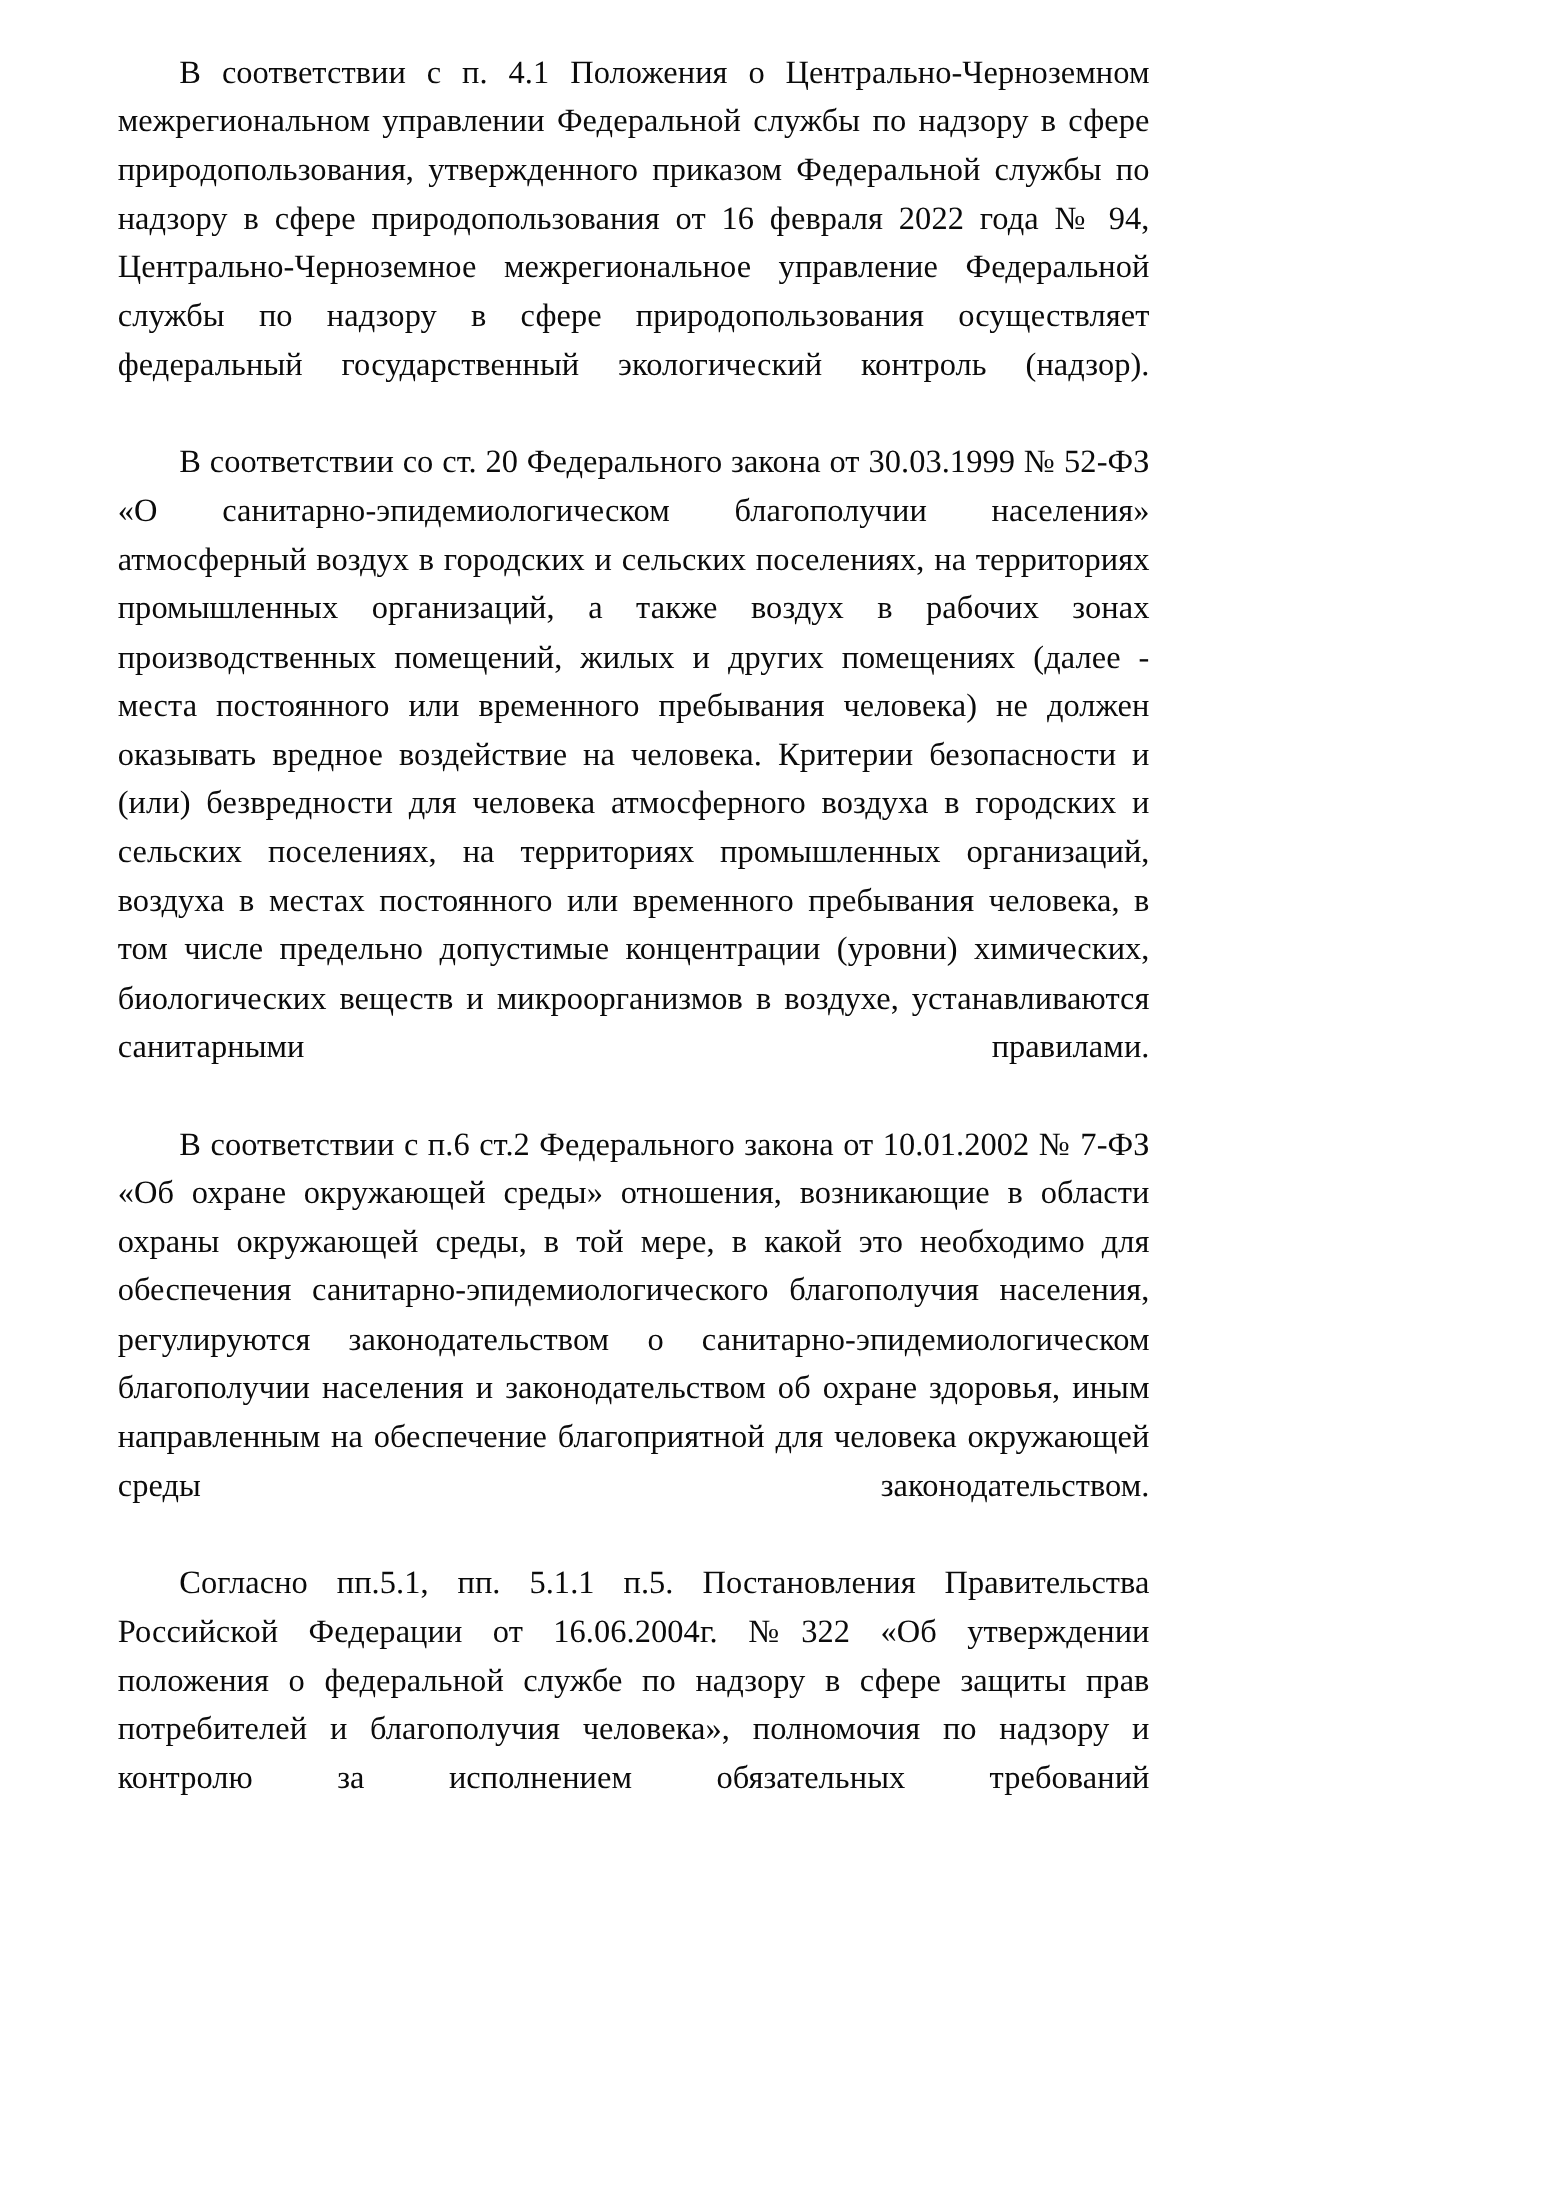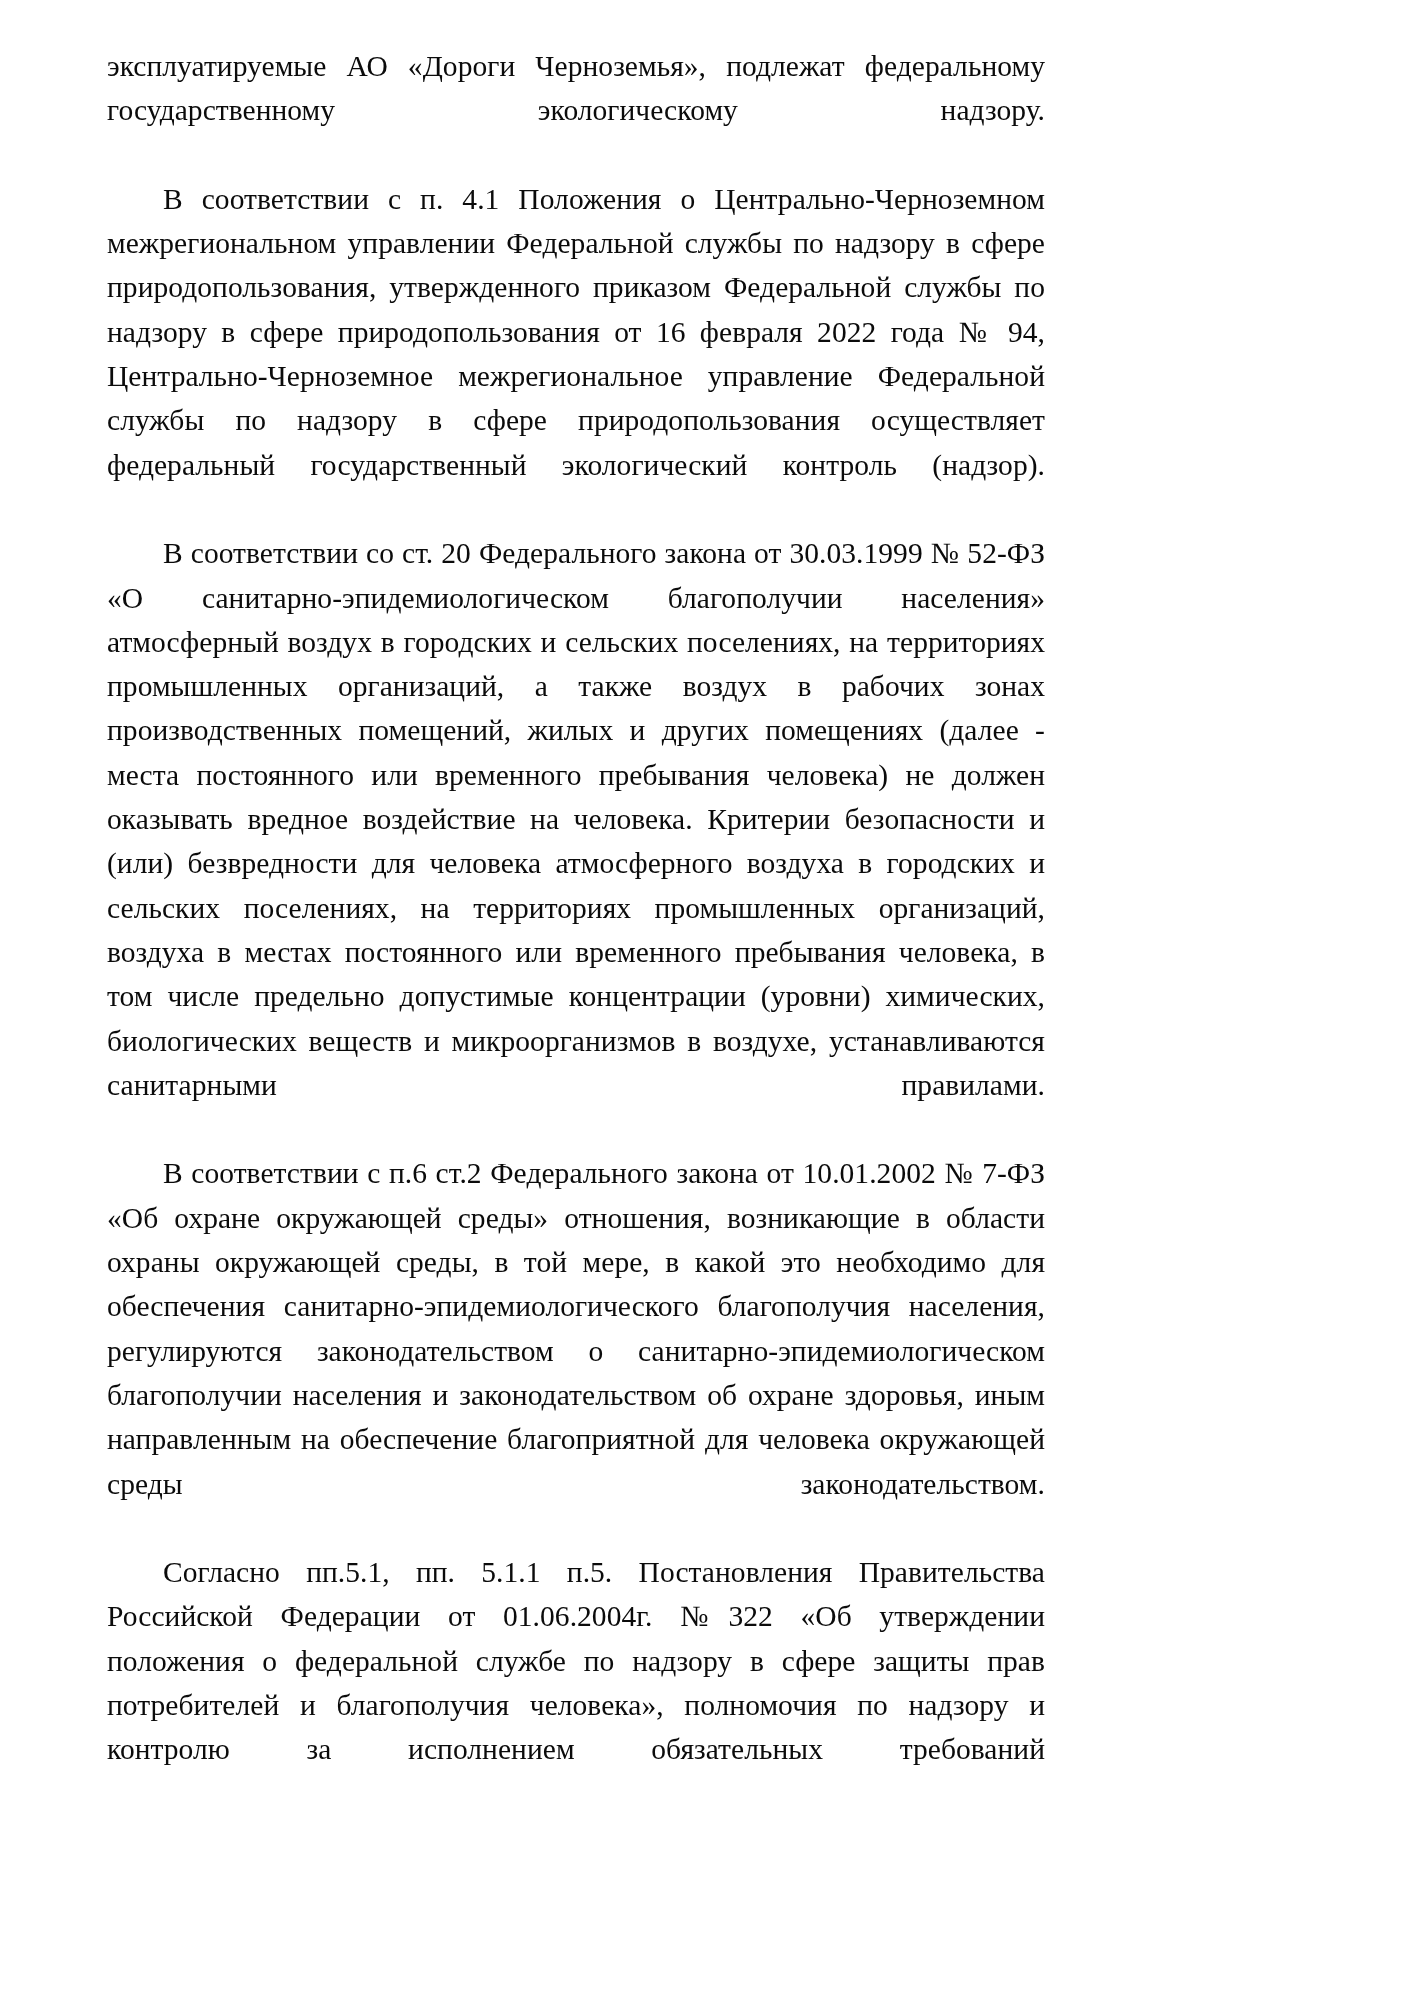--- a/index.html
+++ b/index.html
@@ -52,24 +52,23 @@
   p.para.tight {
     word-spacing: -0.6px;
   }
 </style>
 </head>
 <body>
 
 <div id="page">
   <div id="textblock">
 
-    <p class="para no-indent tight">эксплуатируемые АО «Дороги Черноземья», подлежат федеральному государственному экологическому надзору.</p>
 
     <p class="para">В соответствии с п. 4.1 Положения о Центрально-Черноземном межрегиональном управлении Федеральной службы по надзору в сфере природопользования, утвержденного приказом Федеральной службы по надзору в сфере природопользования от 16 февраля 2022 года № 94, Центрально-Черноземное межрегиональное управление Федеральной службы по надзору в сфере природопользования осуществляет федеральный государственный экологический контроль (надзор).</p>
 
     <p class="para">В соответствии со ст. 20 Федерального закона от 30.03.1999 № 52-ФЗ «О санитарно-эпидемиологическом благополучии населения» атмосферный воздух в городских и сельских поселениях, на территориях промышленных организаций, а также воздух в рабочих зонах производственных помещений, жилых и других помещениях (далее - места постоянного или временного пребывания человека) не должен оказывать вредное воздействие на человека. Критерии безопасности и (или) безвредности для человека атмосферного воздуха в городских и сельских поселениях, на территориях промышленных организаций, воздуха в местах постоянного или временного пребывания человека, в том числе предельно допустимые концентрации (уровни) химических, биологических веществ и микроорганизмов в воздухе, устанавливаются санитарными правилами.</p>
 
     <p class="para">В соответствии с п.6 ст.2 Федерального закона от 10.01.2002 № 7-ФЗ «Об охране окружающей среды» отношения, возникающие в области охраны окружающей среды, в той мере, в какой это необходимо для обеспечения санитарно-эпидемиологического благополучия населения, регулируются законодательством о санитарно-эпидемиологическом благополучии населения и законодательством об охране здоровья, иным направленным на обеспечение благоприятной для человека окружающей среды законодательством.</p>
 
-    <p class="para">Согласно пп.5.1, пп. 5.1.1 п.5. Постановления Правительства Российской Федерации от 01.06.2004г. №322 «Об утверждении положения о федеральной службе по надзору в сфере защиты прав потребителей и благополучия человека», полномочия по надзору и контролю за исполнением обязательных требований</p>
+    <p class="para">Согласно пп.5.1, пп. 5.1.1 п.5. Постановления Правительства Российской Федерации от 16.06.2004г. №322 «Об утверждении положения о федеральной службе по надзору в сфере защиты прав потребителей и благополучия человека», полномочия по надзору и контролю за исполнением обязательных требований</p>
 
   </div>
 </div>
 
 </body></html>

